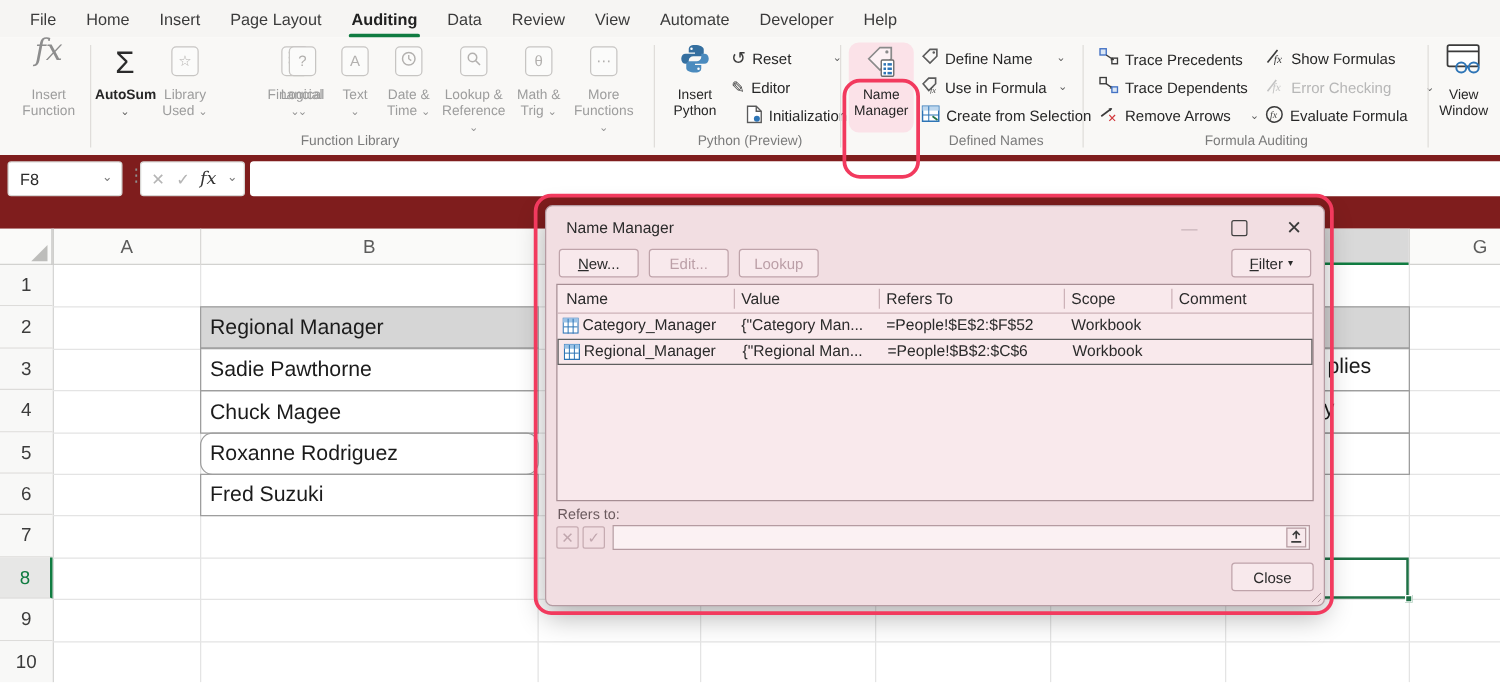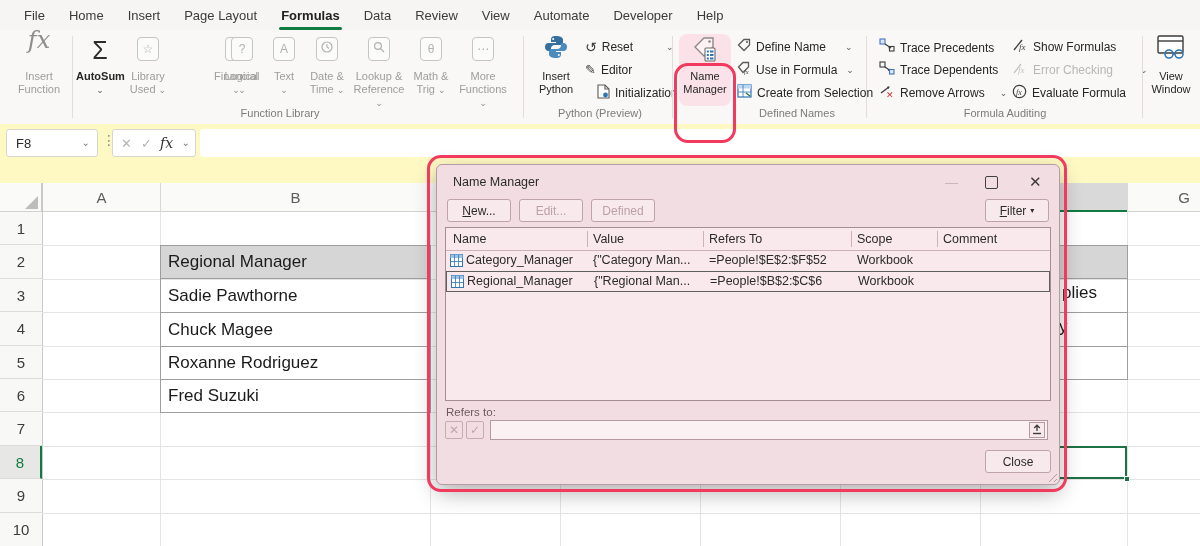--- a/index.html
+++ b/index.html
@@ -19,21 +19,21 @@
   .bigbtn .bicon{display:block;height:34px;margin-bottom:2px;}
   .dis{color:#9d9d9d;}
   .ena{color:#262626;}
   .libicon{display:inline-block;width:22px;height:24px;border:1.5px solid #c7c5c3;border-radius:4px;background:#fbfbfa;
            color:#b3b1af;font-size:12px;line-height:22px;text-align:center;box-sizing:border-box;margin-top:3px;}
   .chev{font-size:9px;color:#8f8f8f;line-height:10px;}
   .chevd{font-size:9px;color:#5a5a5a;}
   .smallitem{position:absolute;height:17px;display:flex;align-items:center;gap:5px;font-size:12px;color:#262626;white-space:nowrap;}
   .fxit{font-family:"DejaVu Serif",serif;font-style:italic;}
   
-  #fbar{left:0;top:124px;width:1200px;height:59px;background:#fef9c3;}
+  #fbar{left:0;top:124px;width:1200px;height:59px;background:#7f1d1d;}
   .whitebox{position:absolute;background:#fff;border:1px solid #d8d6d4;border-radius:3px;box-sizing:border-box;}
   
   .hl{position:absolute;left:42px;width:1158px;height:1px;background:#e4e4e4;}
   .vl{position:absolute;top:212px;height:334px;width:1px;background:#e4e4e4;}
   .colhdr{position:absolute;top:183px;height:29px;font-size:15px;color:#5c5c5c;display:flex;align-items:center;justify-content:center;border-left:1px solid #d9d8d6;box-sizing:border-box;}
   .rh{position:absolute;left:0;width:42px;background:#f8f8f7;border-bottom:1px solid #dddcda;box-sizing:border-box;
       font-size:15px;color:#3c3c3c;display:flex;align-items:center;justify-content:center;}
   .cell{position:absolute;font-size:17px;color:#1b1b1b;display:flex;align-items:center;padding-left:7px;box-sizing:border-box;}
   .cellb{border:1px solid #9e9e9e;}
   
@@ -51,21 +51,21 @@
 </head>
 <body>
 
 <div id="app">
 
   <div id="tabrow" class="abs">
     <div class="tab">File</div>
     <div class="tab">Home</div>
     <div class="tab">Insert</div>
     <div class="tab">Page Layout</div>
-    <div class="tab active">Formulas</div>
+    <div class="tab active">Auditing</div>
     <div class="tab">Data</div>
     <div class="tab">Review</div>
     <div class="tab">View</div>
     <div class="tab">Automate</div>
     <div class="tab">Developer</div>
     <div class="tab">Help</div>
   </div>
 
   <div id="ribbon" class="abs">
 
@@ -354,21 +354,21 @@
   <div class="rh" style="top:346px;height:33px;">5</div>
   <div class="rh" style="top:379px;height:33px;">6</div>
   <div class="rh" style="top:412px;height:34px;">7</div>
   <div class="rh" style="top:446px;height:33px;background:#e7e7e6;color:#107c41;border-right:2px solid #107c41;">8</div>
   <div class="rh" style="top:479px;height:34px;">9</div>
   <div class="rh" style="top:513px;height:33px;border-bottom:none;">10</div>
 
   <div class="cell cellb" style="left:160px;top:245px;width:271px;height:34px;background:#d6d6d6;">Regional Manager</div>
   <div class="cell cellb" style="left:160px;top:278px;width:271px;height:35px;">Sadie Pawthorne</div>
   <div class="cell cellb" style="left:160px;top:312px;width:271px;height:35px;">Chuck Magee</div>
-  <div class="cell cellb" style="left:160px;top:346px;width:271px;height:34px;">Roxanne Rodriguez</div>
+  <div class="cell cellb" style="left:160px;top:346px;width:271px;height:34px;border-radius:10px;">Roxanne Rodriguez</div>
   <div class="cell cellb" style="left:160px;top:379px;width:271px;height:34px;">Fred Suzuki</div>
 
   <div class="cell cellb" style="left:980px;top:245px;width:148px;height:34px;background:#d6d6d6;"></div>
   <div class="cell cellb" style="left:980px;top:278px;width:148px;height:35px;"></div>
   <div class="cell cellb" style="left:980px;top:312px;width:148px;height:35px;"></div>
   <div class="cell cellb" style="left:980px;top:346px;width:148px;height:34px;"></div>
   <span class="abs" style="left:1062px;top:283px;font-size:17px;color:#1b1b1b;">plies</span>
   <span class="abs" style="left:1059px;top:317px;font-size:17px;color:#1b1b1b;">y</span>
 
   <div class="abs" style="left:980px;top:446px;width:147px;height:33px;border:2px solid #1e7145;box-sizing:border-box;background:#fff;"></div>
@@ -377,21 +377,21 @@
   <div id="dlg" class="abs">
     <span class="abs" style="left:16px;top:10px;font-size:12.5px;color:#2b2b2b;">Name Manager</span>
     <span class="abs" style="left:508px;top:10px;color:#c5b0b7;font-size:13px;">—</span>
     <span class="abs" style="left:548px;top:11px;width:11px;height:11px;border:1.5px solid #404040;border-radius:2px;"></span>
     <span class="abs" style="left:592px;top:8px;color:#3a3a3a;font-size:15px;">✕</span>
 
     <div class="dbtn" style="left:10px;top:34px;width:64px;">
       <span><span class="acc">N</span><span>ew...</span></span>
     </div>
     <div class="dbtn off" style="left:82px;top:34px;width:64px;">Edit...</div>
-    <div class="dbtn off" style="left:154px;top:34px;width:64px;">Defined</div>
+    <div class="dbtn off" style="left:154px;top:34px;width:64px;">Lookup</div>
     <div class="dbtn" style="left:548px;top:34px;width:64px;">
       <span><span class="acc">F</span><span>ilter</span></span>
       <span style="font-size:8px;margin-left:4px;">▾</span>
     </div>
 
     <div class="abs" style="left:8px;top:62px;width:606px;height:174px;background:#f9e9ec;border:1px solid #a68d93;box-sizing:border-box;">
       <div class="abs" style="left:0;top:0;width:604px;height:22px;border-bottom:1px solid #cdb2b8;">
         <span class="lcol" style="left:7px;top:4px;font-weight:400;">Name</span>
         <span class="lcol" style="left:147px;top:4px;">Value</span>
         <span class="lcol" style="left:263px;top:4px;">Refers To</span>

